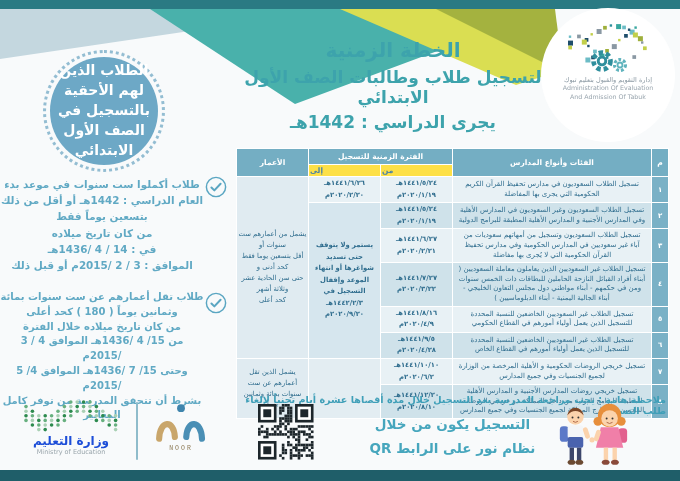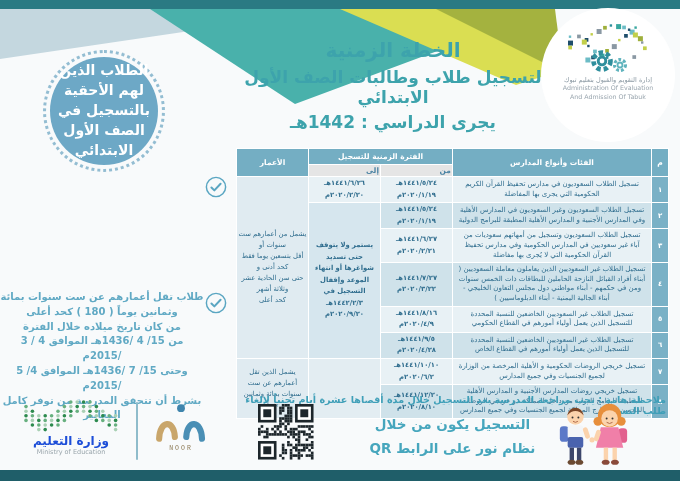--- a/index.html
+++ b/index.html
@@ -32,21 +32,21 @@
   .check{width:22px;height:22px;}
   .c1{left:205px;top:176px;}
   .c2{left:205px;top:292px;}
   .eltext{width:204px;text-align:center;color:#60a9c4;font-weight:600;}
   .e1{left:0;top:176px;font-size:10.4px;line-height:1.56;}
   .e2{left:0;top:290px;font-size:10px;line-height:1.48;}
 
   .sched{left:236px;top:148px;position:absolute;width:432px;border-collapse:collapse;table-layout:fixed;}
   .sched td,.sched th{border:1px solid #fff;overflow:hidden;}
   .hmain{background:#74aec3;color:#fff;font-size:7.5px;font-weight:700;padding:3px 2px;text-align:center;}
-  .hsub{background:#e5e5e5;color:#4c84a4;font-size:7.5px;font-weight:700;padding:1px;text-align:right;}
+  .hsub{background:#fde047;color:#4c84a4;font-size:7.5px;font-weight:700;padding:1px;text-align:left;}
   .num{background:#7ab1c6;color:#fff;font-size:7px;text-align:center;font-weight:700;}
   .cat{font-size:7px;color:#2f6d8e;text-align:center;padding:2px 5px;line-height:1.38;}
   .date{font-size:6.8px;color:#2f6d8e;text-align:center;line-height:1.7;font-weight:600;}
   tr.odd .cat,tr.odd .date{background:#e8f1f5;}
   tr.even .cat,tr.even .date{background:#cfe2ea;}
   .ages{background:#e0ebf1;font-size:6.8px;color:#2f6d8e;text-align:center;line-height:1.6;}
   .cont{background:#d6e6ee;font-size:6.8px;color:#2f6d8e;text-align:center;line-height:1.7;font-weight:600;}
   .toempty{background:#e3edf2;}
 
   .note{left:236px;top:394px;width:430px;text-align:right;font-size:9.6px;font-weight:700;color:#3f9fb8;}
@@ -136,20 +136,26 @@
 لهم الأحقية
 بالتسجيل في
 الصف الأول
 الابتدائي</div>
   </div>
 
   <svg class="abs check c1" viewBox="0 0 24 24">
     <circle cx="12" cy="12" r="10.5" fill="none" stroke="#5aa6c2" stroke-width="1.6"></circle>
     <path d="M7 12.5l3.2 3.2L17 8.5" fill="none" stroke="#5aa6c2" stroke-width="2.2" stroke-linecap="round" stroke-linejoin="round"></path>
   </svg>
+  <div class="abs eltext e1 pre">طلاب أكملوا ست سنوات في موعد بدء
+العام الدراسي : 1442هـ أو أقل من ذلك
+بتسعين يوماً فقط
+من كان تاريخ ميلاده
+في : 14 / 4 /1436هـ
+الموافق : 3 / 2 /2015م أو قبل ذلك</div>
 
   <svg class="abs check c2" viewBox="0 0 24 24">
     <circle cx="12" cy="12" r="10.5" fill="none" stroke="#5aa6c2" stroke-width="1.6"></circle>
     <path d="M7 12.5l3.2 3.2L17 8.5" fill="none" stroke="#5aa6c2" stroke-width="2.2" stroke-linecap="round" stroke-linejoin="round"></path>
   </svg>
   <div class="abs eltext e2 pre">طلاب تقل أعمارهم عن ست سنوات بمائة
 وثمانين يوماً ( 180 ) كحد أعلى
 من كان تاريخ ميلاده خلال الفترة
 من 15/ 4 /1436هـ الموافق 4 / 3 /2015م
 وحتى 15/ 7 /1436هـ الموافق 4/ 5 /2015م

